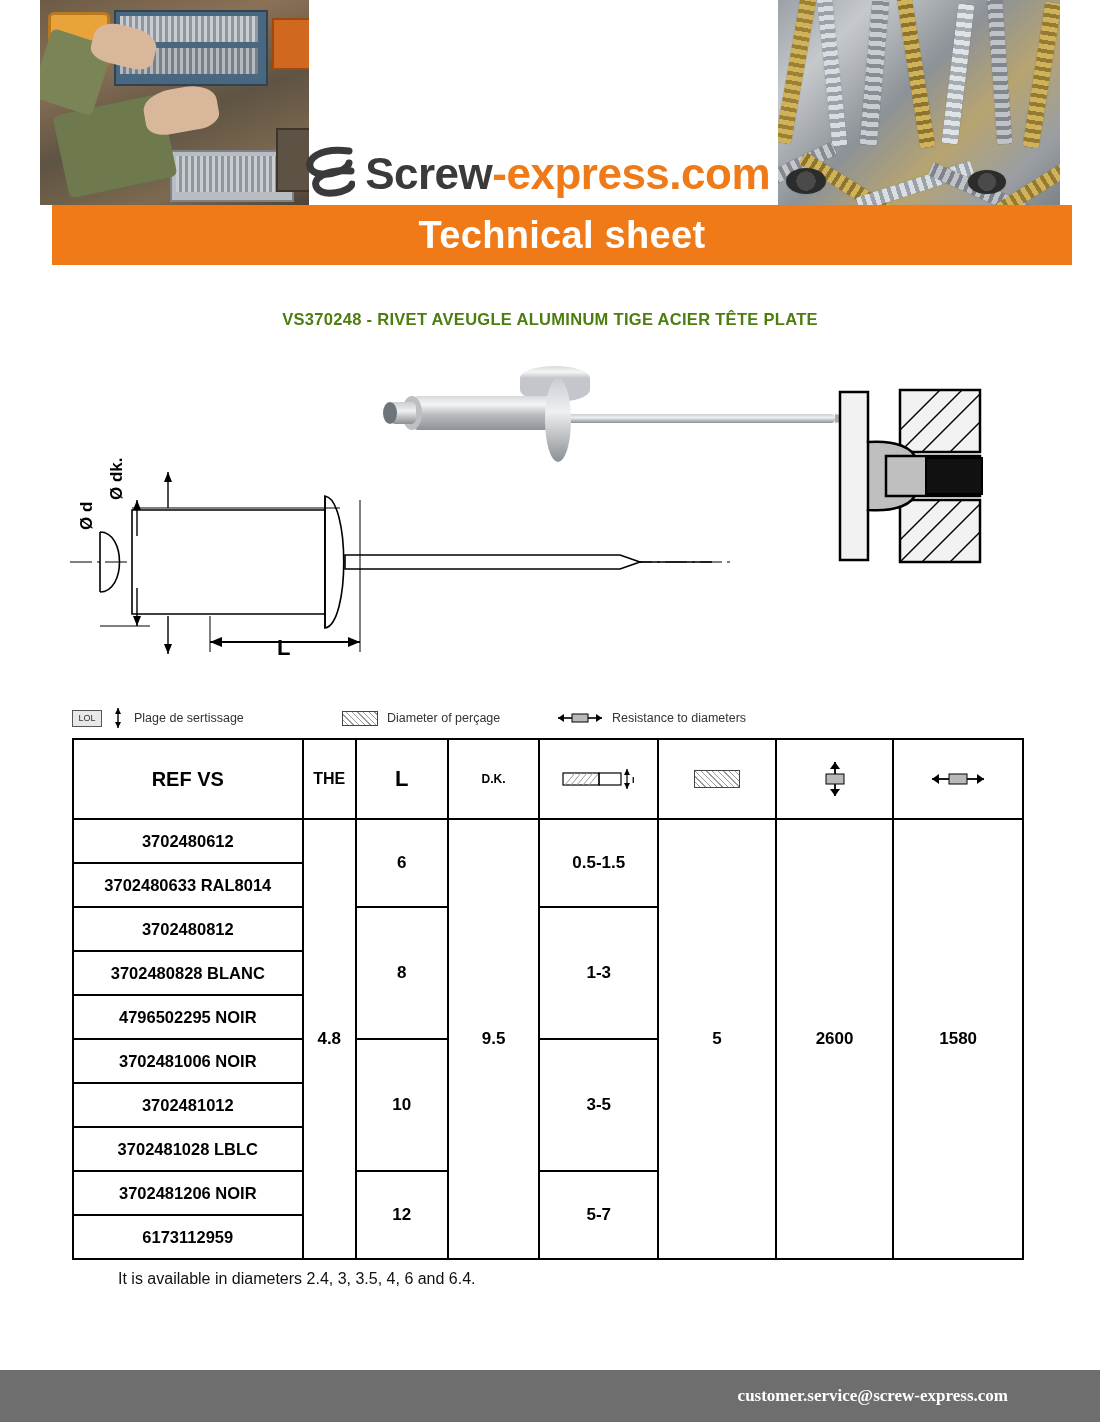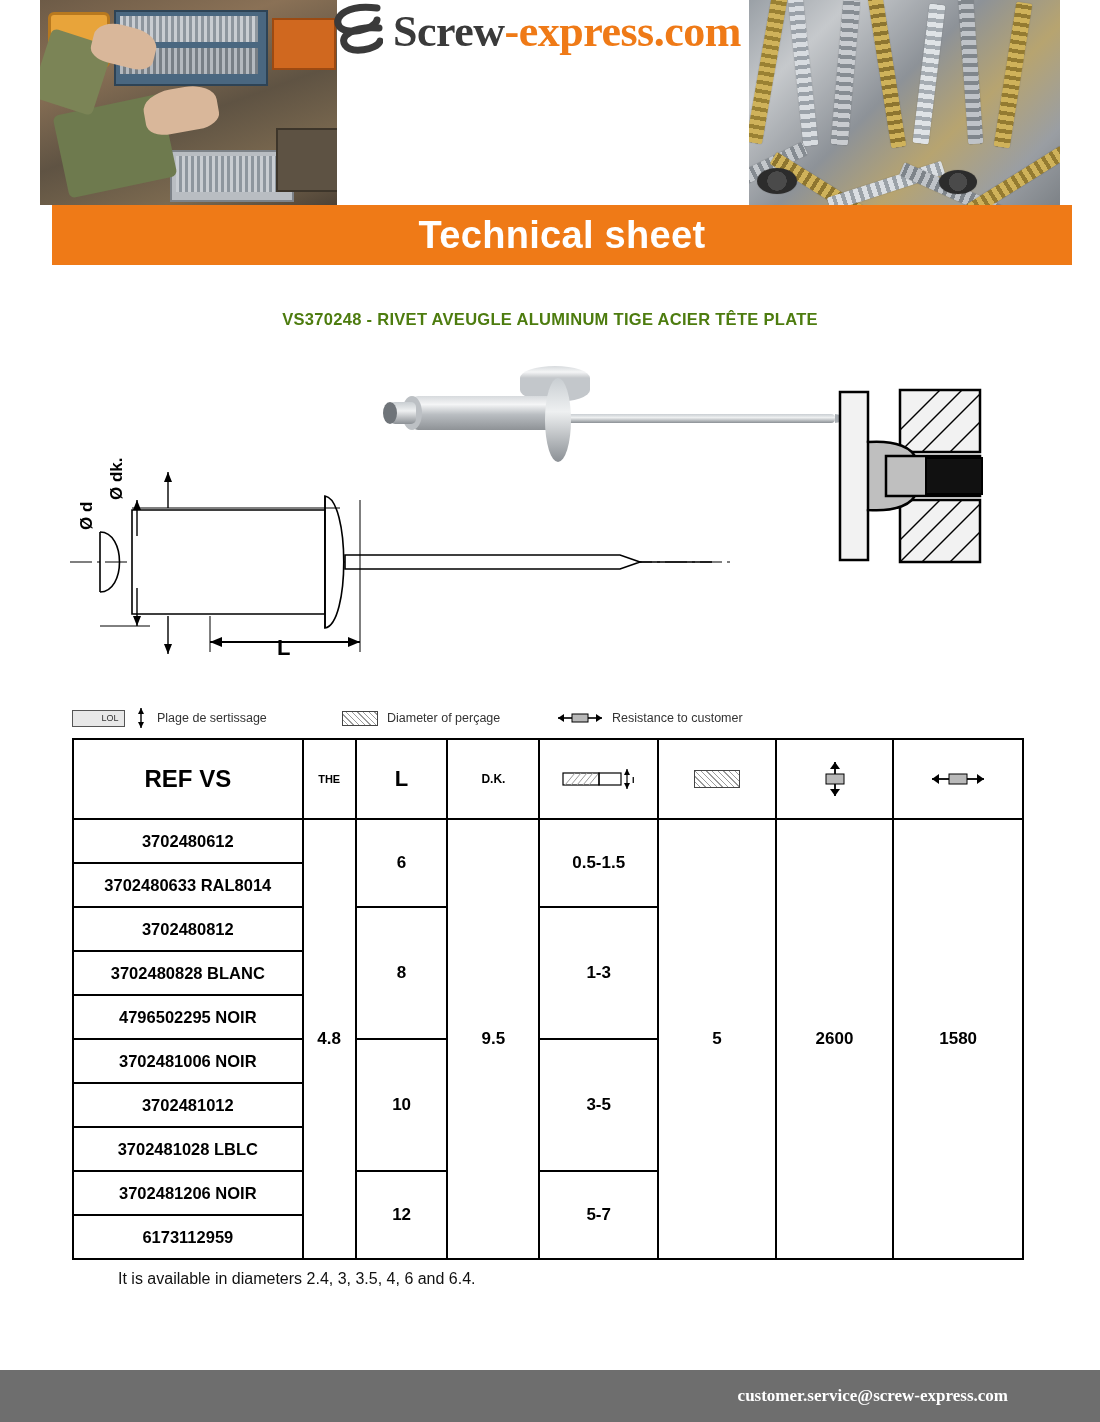--- a/index.html
+++ b/index.html
@@ -64,24 +64,23 @@
   .hl-tray {
     position: absolute;
     background: #b9bdc2;
     border: 2px solid #7d8288;
   }
 
   .header-center {
     flex: 1;
     background: #ffffff;
     display: flex;
-    align-items: flex-start;
+    align-items: flex-end;
     justify-content: center;
     position: relative;
-    font-family: Liberation Serif, serif;
   }
   .logo-wrap {
     display: flex;
     align-items: center;
     gap: 10px;
     transform: translateX(-8px);
   }
   .logo-mark {
     width: 54px;
     height: 62px;
@@ -173,21 +172,20 @@
     background: repeating-linear-gradient(45deg,#fff 0 3px,#9a9a9a 3px 4px);
   }
   .lol-box {
     width: 28px; height: 15px;
     border: 1px solid #555;
     background: #e8e8e8;
     font-size: 9px;
     text-align: center;
     line-height: 15px;
     color: #333;
-    padding-left: 23px;
   }
 
   
   table.spec {
     position: absolute;
     left: 72px;
     top: 738px;
     width: 952px;
     border-collapse: collapse;
     font-size: 15px;
@@ -195,22 +193,22 @@
   table.spec td, table.spec th {
     border: 2px solid #000;
     text-align: center;
     vertical-align: middle;
     padding: 0;
     font-weight: bold;
   }
   table.spec thead th {
     height: 78px;
   }
-  table.spec .hdr-ref { font-size: 24px; }
-  table.spec .hdr-the { font-size: 11px; font-weight: bold; }
+  table.spec .hdr-ref { font-size: 20px; }
+  table.spec .hdr-the { font-size: 16px; font-weight: bold; }
   table.spec .hdr-l   { font-size: 22px; }
   table.spec .hdr-dk  { font-size: 12px; }
   table.spec tbody td.ref {
     height: 42px;
     font-size: 16.5px;
   }
   table.spec td.val { font-size: 17px; }
   .icon-cell {
     display: flex;
     align-items: center;
@@ -421,21 +419,21 @@
     <span class="lbl">Diameter of perçage</span>
   </div>
   <div class="legend-item">
     <svg width="46" height="26">
       <rect x="15" y="9" width="16" height="8" fill="#b9b9b9" stroke="#000"></rect>
       <line x1="1" y1="13" x2="15" y2="13" stroke="#000" stroke-width="1.6"></line>
         <polygon points="1,13 7,9 7,17" fill="#000"></polygon>
       <line x1="31" y1="13" x2="45" y2="13" stroke="#000" stroke-width="1.6"></line>
         <polygon points="45,13 39,9 39,17" fill="#000"></polygon>
     </svg>
-    <span class="lbl">Resistance to customer</span>
+    <span class="lbl">Resistance to diameters</span>
   </div>
 </div>
 
 <table class="spec">
   <thead>
     <tr>
       <th class="hdr-ref" style="width:232px;">REF VS</th>
       <th class="hdr-the" style="width:52px;">THE</th>
       <th class="hdr-l" style="width:92px;">L</th>
       <th class="hdr-dk" style="width:92px;">D.K.</th>

